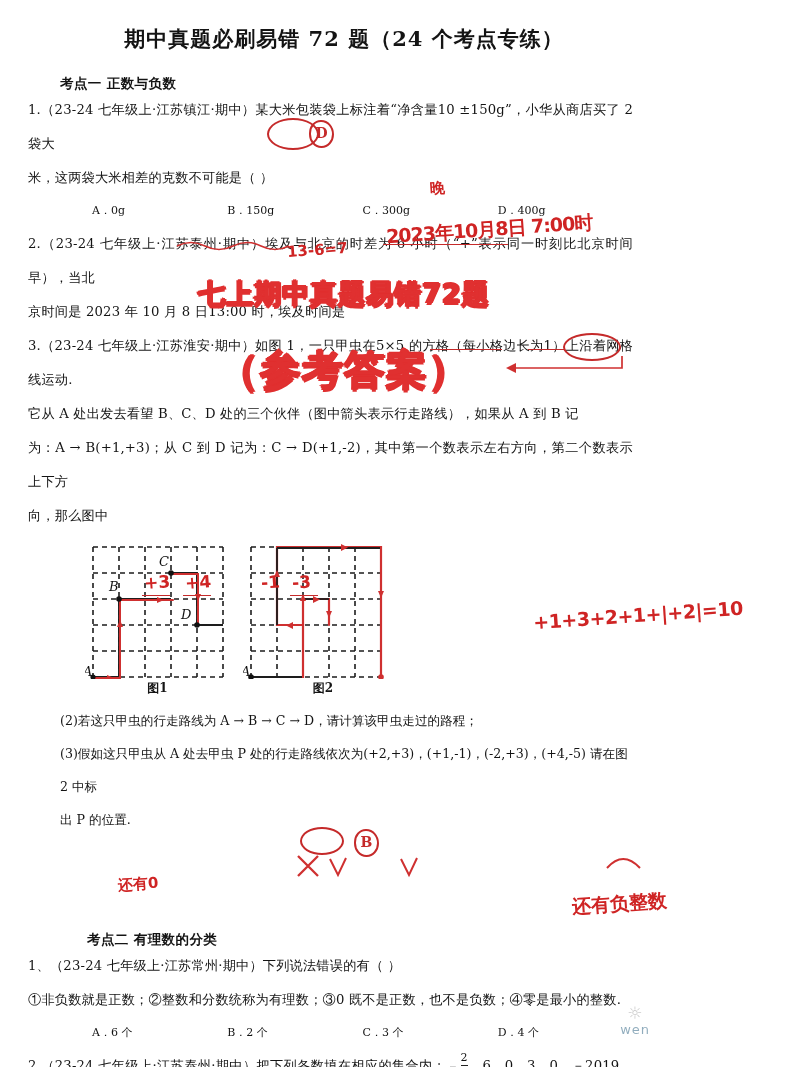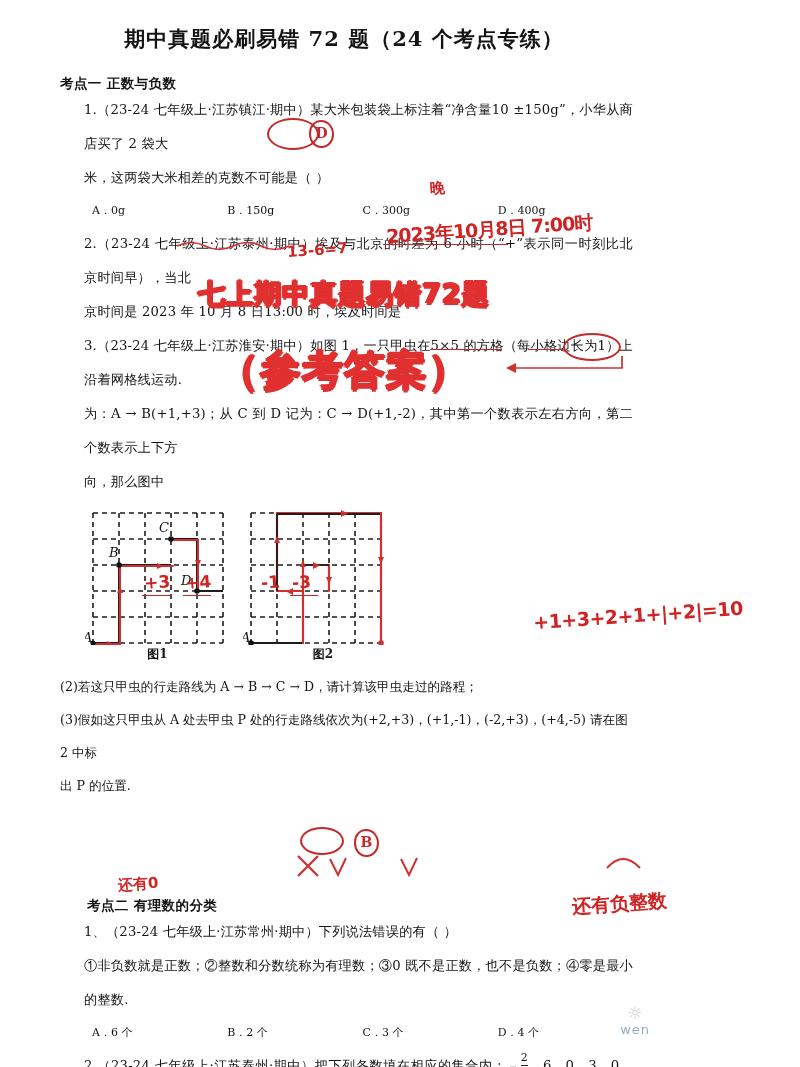--- a/index.html
+++ b/index.html
@@ -35,21 +35,21 @@
     margin:0;
     padding-left:60px;
     padding-top:22px;
     letter-spacing:0.4px;
   }
   
   .q{
     position:relative;
     font-size:13.2px;
     line-height:34px;
-    padding-left:84px;
+    padding-left:28px;
     padding-right:55px;
     letter-spacing:0.2px;
     text-align:justify;
   }
   .opts{
     display:flex;
     font-size:11px;
     line-height:32px;
     padding-left:92px;
     padding-right:55px;
@@ -176,20 +176,21 @@
     <span>A．0g</span>
     <span>B．150g</span>
     <span>C．300g</span>
     <span>D．400g</span>
   </div>
 
   <div class="q">2.（23-24 七年级上·江苏泰州·期中）埃及与北京的时差为-6 小时（“+”表示同一时刻比北京时间早），当北</div>
   <div class="q">京时间是 2023 年 10 月 8 日13:00 时，埃及时间是</div>
 
   <div class="q">3.（23-24 七年级上·江苏淮安·期中）如图 1，一只甲虫在5×5 的方格（每小格边长为1）上沿着网格线运动.</div>
+  <div class="q">它从 A 处出发去看望 B、C、D 处的三个伙伴（图中箭头表示行走路线），如果从 A 到 B 记</div>
   <div class="q">为：A → B(+1,+3)；从 C 到 D 记为：C → D(+1,-2)，其中第一个数表示左右方向，第二个数表示上下方</div>
   <div class="q">向，那么图中</div>
 
   <div class="figs">
 
     <div class="fig" style="left:85px;top:0;">
       <svg width="145" height="140" viewBox="0 0 145 140">
 
         <g stroke="#1d1d1d" stroke-width="1.6" stroke-dasharray="5,4" fill="none">
           <line x1="8" y1="8" x2="8" y2="138"></line>

